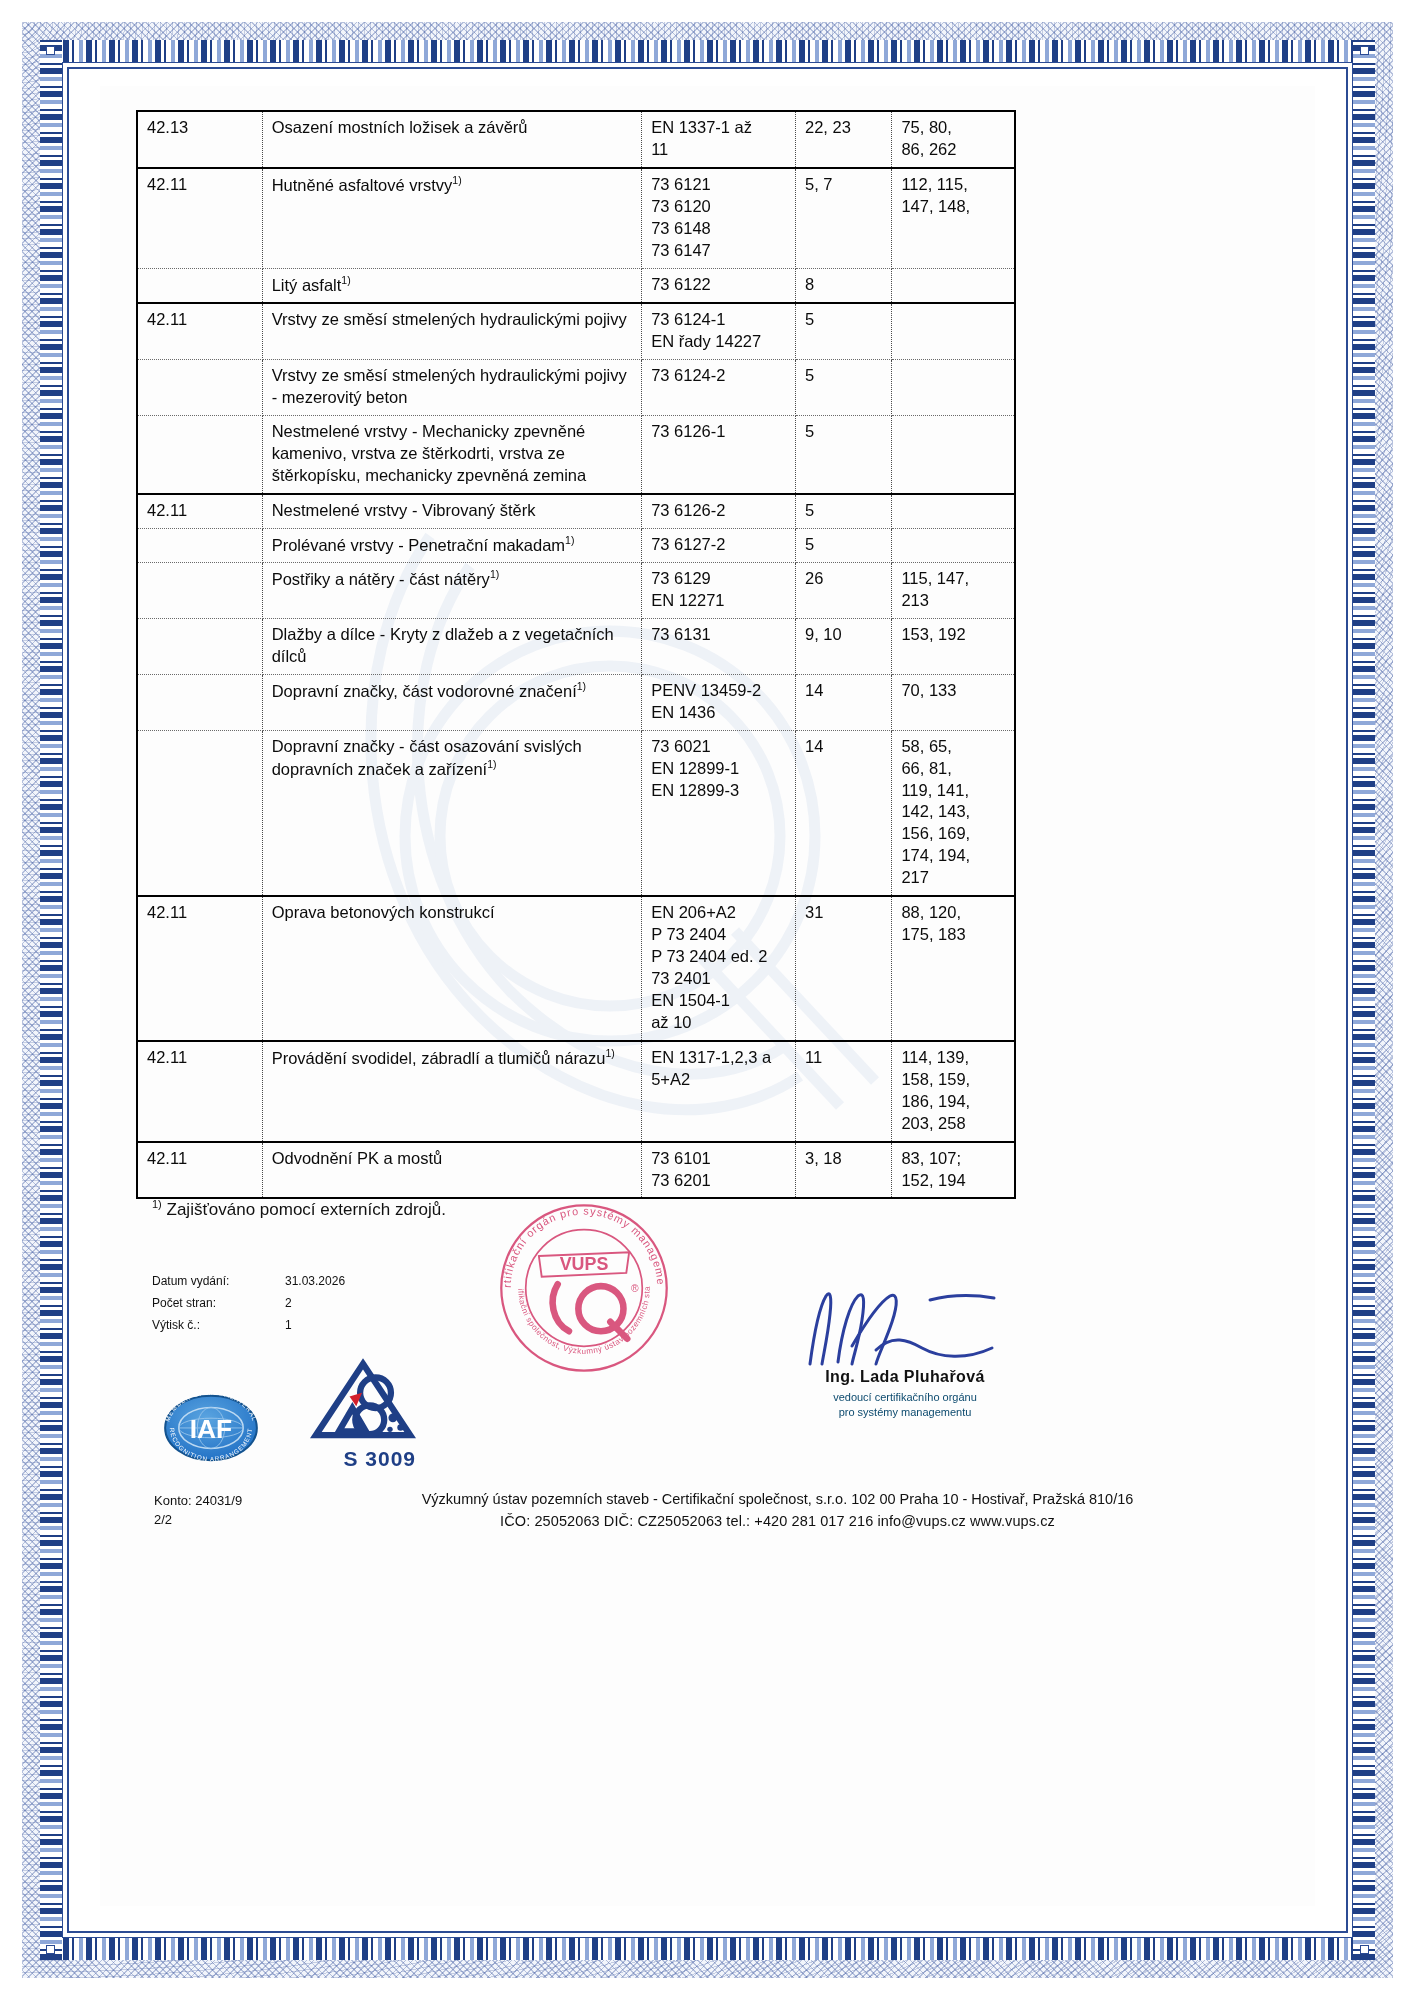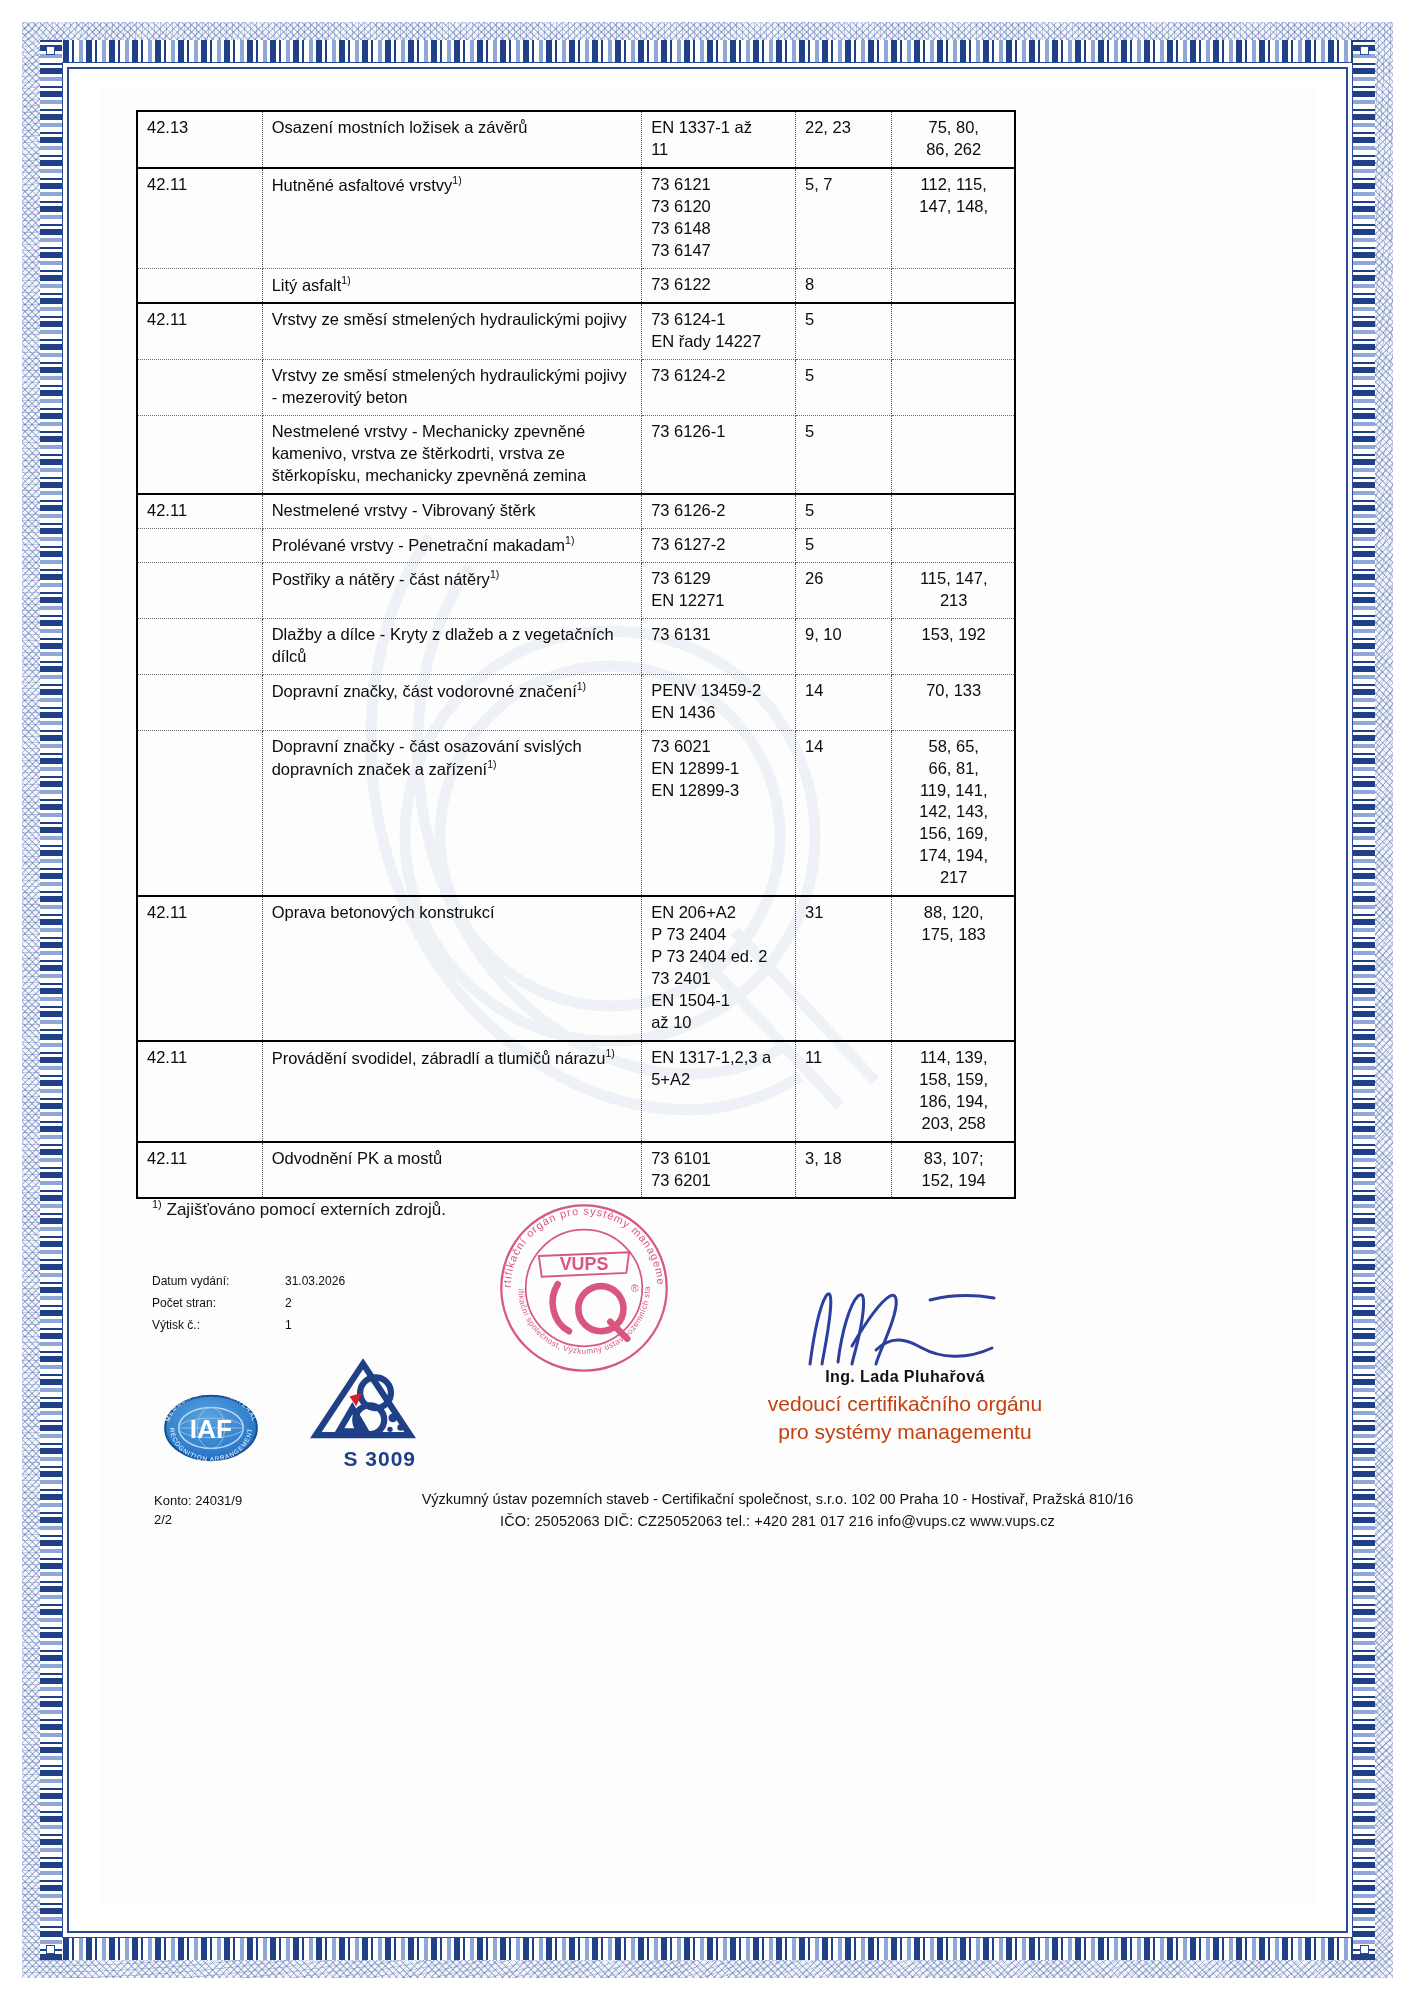--- a/index.html
+++ b/index.html
@@ -122,21 +122,21 @@
     vertical-align:top;
     line-height:1.33;
   }
   table.cert tr.grp > td{ border-top:2px solid #000; }
   table.cert tr.first > td{ border-top:2.5px solid #000; }
   table.cert tr.last > td{ border-bottom:2.5px solid #000; }
   table.cert td.c1{ width:122px; border-left:2.5px solid #000; white-space:nowrap; }
   table.cert td.c2{ width:370px; }
   table.cert td.c3{ width:150px; }
   table.cert td.c4{ width:94px; }
-  table.cert td.c5{ width:120px; border-right:2.5px solid #000;text-align:center; }
+  table.cert td.c5{ width:120px; border-right:2.5px solid #000; }
   .ml{ display:block; }
   sup{ font-size:10.5px; vertical-align:super; }
 
   
   .footnote{
     position:absolute; left:52px; top:1112px;
     font-size:17px; color:#111;
   }
   .footnote sup{ font-size:11px; }
 
@@ -162,21 +162,21 @@
     left:640px; top:1200px;
     width:330px;
     text-align:center;
   }
   .sig-svg{ display:block; margin:0 auto; }
   .sig-name{
     font-size:16px; font-weight:bold; letter-spacing:.4px;
     color:#111; margin-top:-4px;
   }
   .sig-role{
-    font-size:21px; color:#c2410c; line-height:1.32; margin-top:4px;
+    font-size:11px; color:#0c4a6e; line-height:1.32; margin-top:4px;
   }
 
   
   .logos{
     position:absolute; left:52px; top:1272px;
     display:flex; align-items:flex-end; gap:34px;
   }
   .iaf-wrap{ width:118px; }
   .abc-wrap{ width:112px; text-align:right; }
   .abc-code{

